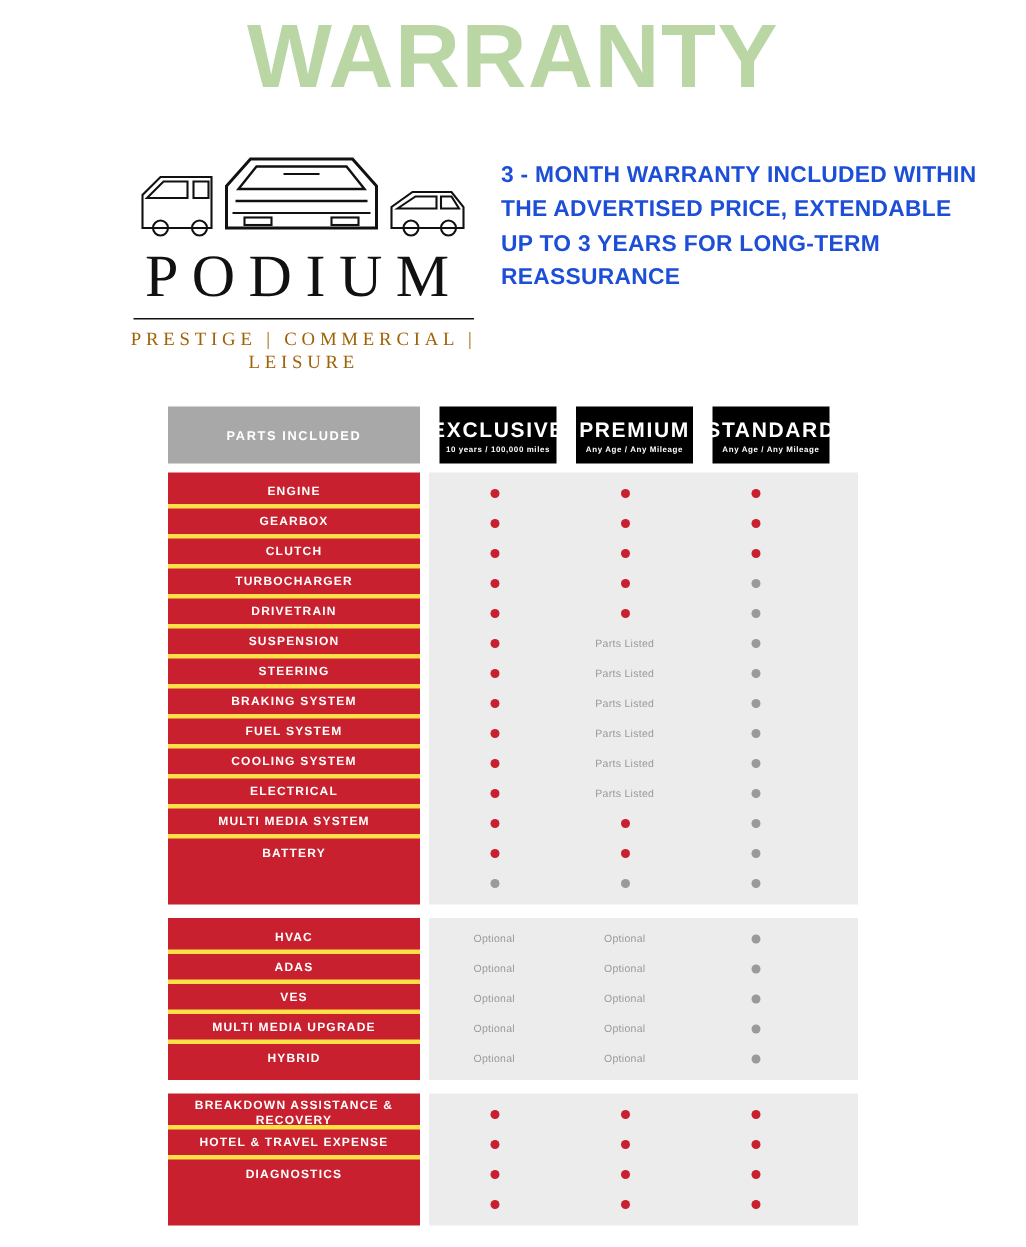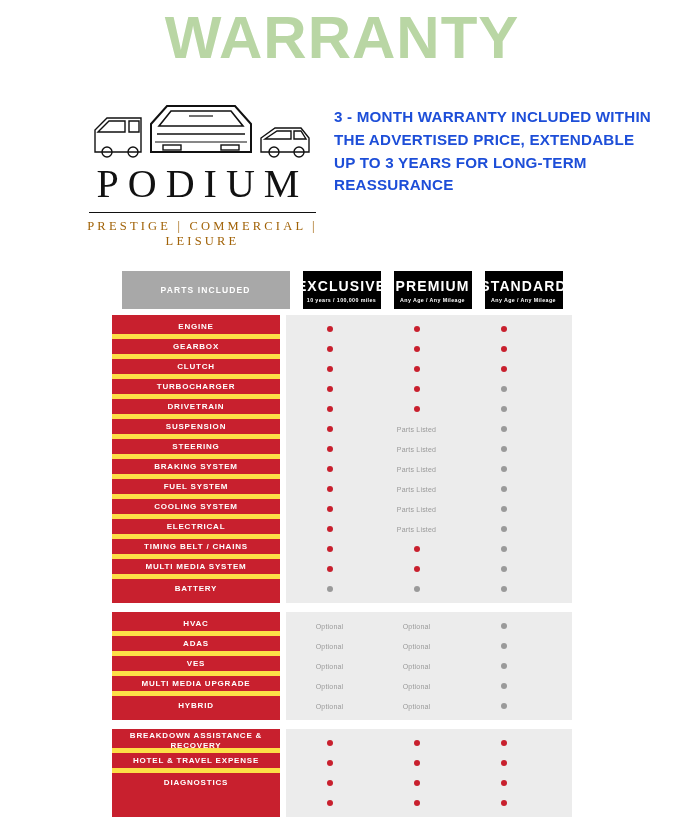--- a/index.html
+++ b/index.html
@@ -83,21 +83,20 @@
   
   .table-wrap {
     padding: 22px 112px 0 112px;
   }
   .hdr-row {
     display: flex;
     align-items: stretch;
     gap: 4px;
     height: 38px;
     margin-bottom: 6px;
-    justify-content: center;
   }
   .hdr-parts {
     width: 168px;
     background: #a8a8a8;
     color: #ffffff;
     font-size: 8.5px;
     font-weight: bold;
     letter-spacing: 1.1px;
     display: flex;
     align-items: center;
@@ -144,21 +143,21 @@
   }
   .lbl {
     height: 20px;
     display: flex;
     align-items: center;
     justify-content: center;
     color: #ffffff;
     font-size: 8px;
     font-weight: bold;
     letter-spacing: 0.8px;
-    border-bottom: 5px solid #fde047;
+    border-bottom: 3px solid #fde047;
     text-align: center;
     line-height: 1.15;
     padding: 0 6px;
   }
   .lbl.last { border-bottom: none; }
   .lbl.two-line { line-height: 1.2; }
 
   .valrow {
     height: 20px;
     display: flex;
@@ -252,21 +251,20 @@
             <div class="lbl">GEARBOX</div>
             <div class="lbl">CLUTCH</div>
             <div class="lbl">TURBOCHARGER</div>
             <div class="lbl">DRIVETRAIN</div>
             <div class="lbl">SUSPENSION</div>
             <div class="lbl">STEERING</div>
             <div class="lbl">BRAKING SYSTEM</div>
             <div class="lbl">FUEL SYSTEM</div>
             <div class="lbl">COOLING SYSTEM</div>
             <div class="lbl">ELECTRICAL</div>
-            <div class="lbl">TIMING BELT / CHAINS</div>
             <div class="lbl">MULTI MEDIA SYSTEM</div>
             <div class="lbl last">BATTERY</div>
           </div>
           <div class="val-col">
             <div class="valrow">
               <div class="cell">
                 <span class="dot red"></span>
               </div>
               <div class="cell">
                 <span class="dot red"></span>

